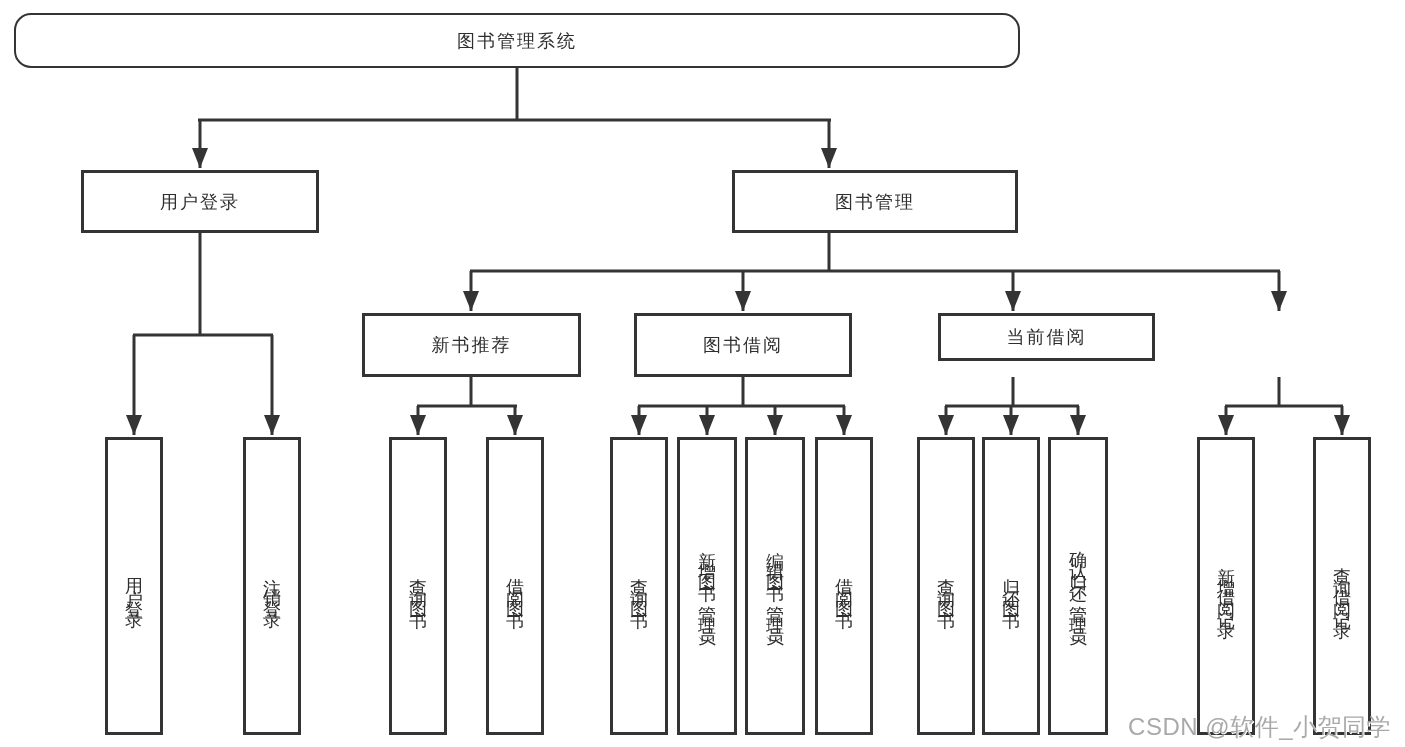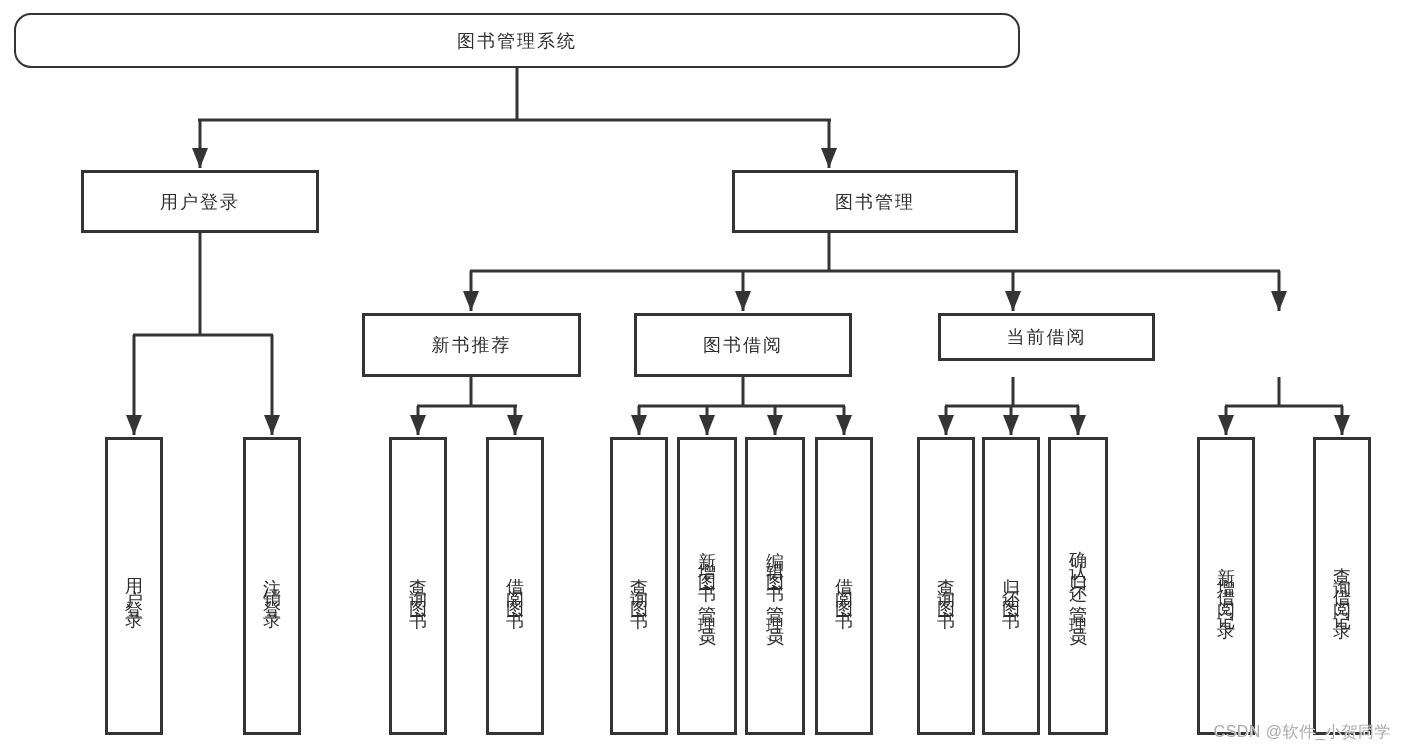--- a/index.html
+++ b/index.html
@@ -30,21 +30,21 @@
   .leaf .vtext{
     writing-mode:vertical-rl;
     letter-spacing:11px;
     font-size:18px;
     line-height:1;
     white-space:nowrap;
   }
   .watermark{
     position:absolute;
     right:14px;bottom:4px;
-    font-size:16px;
+    font-size:24px;
     color:#a9a9a9;
     letter-spacing:0.5px;
     text-shadow:1px 1px 0 #ffffff;
     z-index:3;
   }
 </style>
 </head>
 <body>
 
 <div class="canvas">

